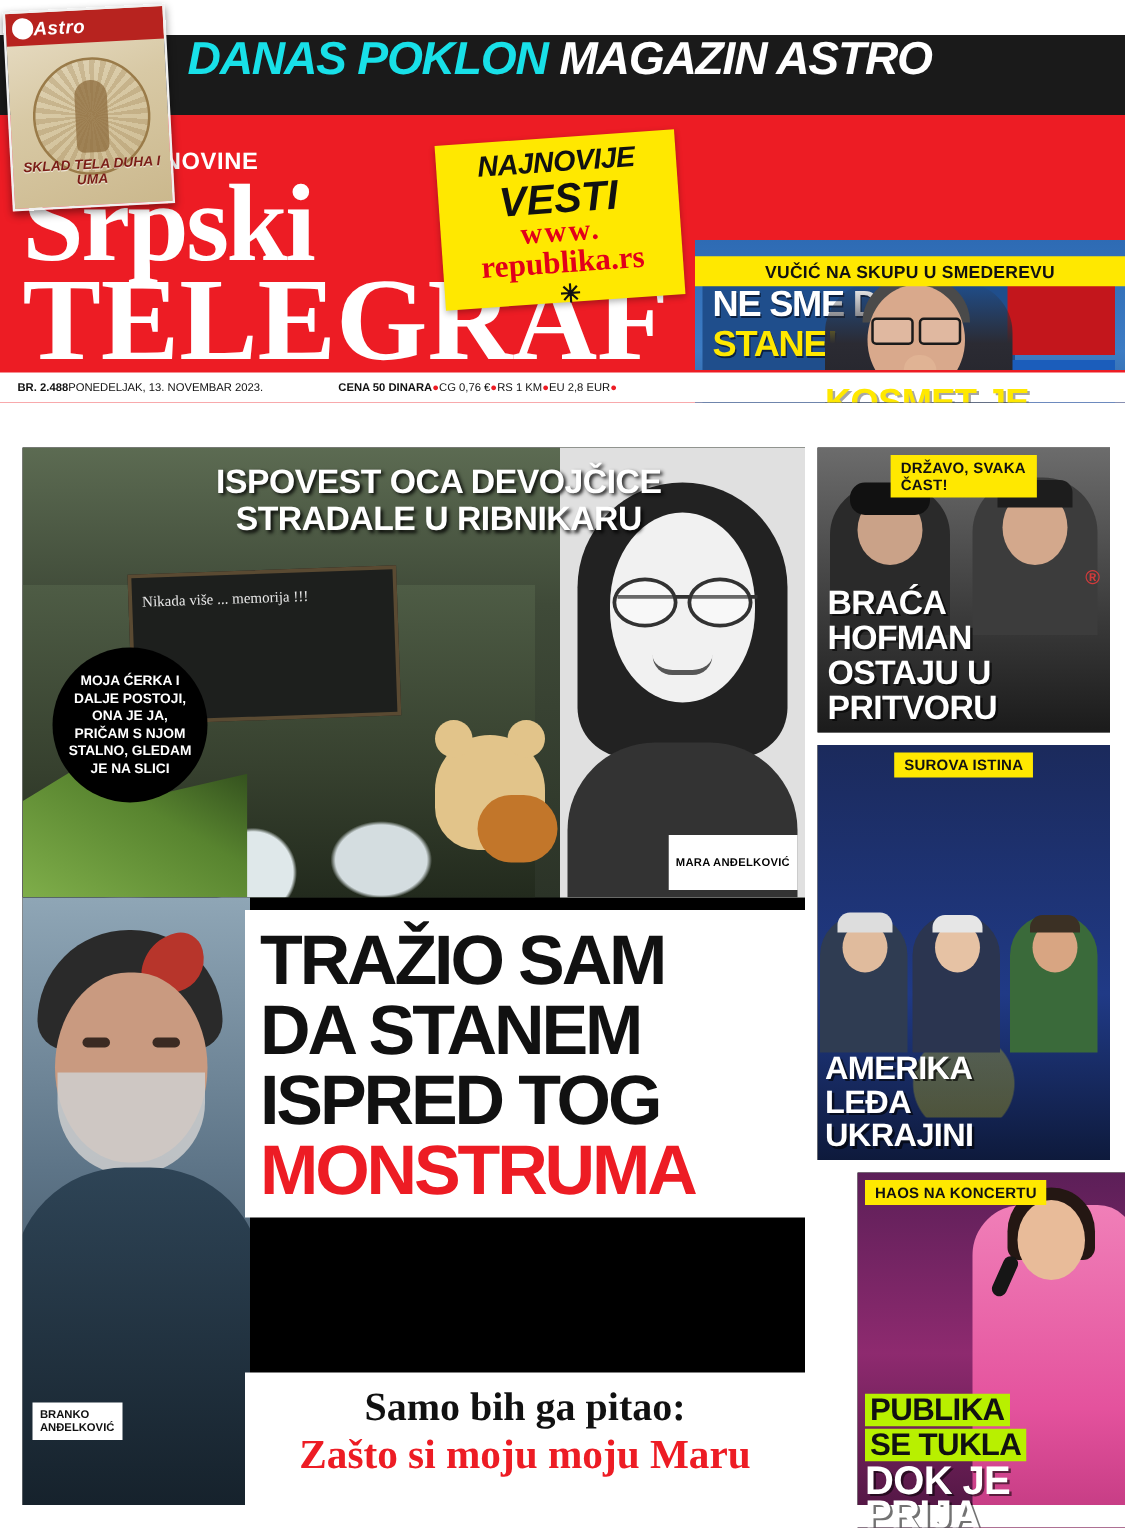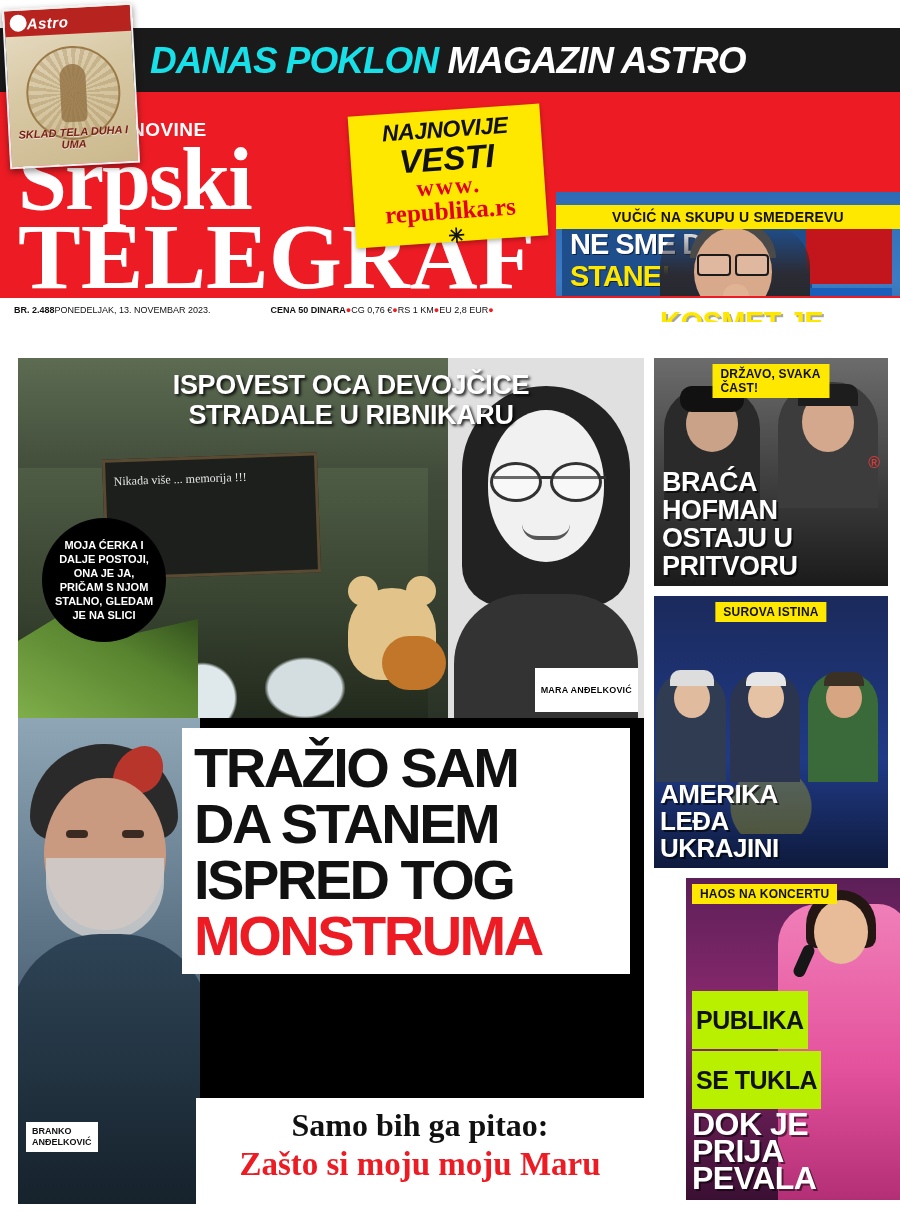--- a/index.html
+++ b/index.html
@@ -13,21 +13,21 @@
     position: relative;
     width: 900px; height: 1222px;
     background: #ffffff;
   }
 
   
   .promo-bar {
     position: absolute; left: 0; top: 28px;
     width: 900px; height: 64px;
     background: #1a1a1a;
-    display: flex; align-items: center;
+    display: flex; align-items: flex-start;
   }
   .promo-text {
     margin-left: 150px;
     font-size: 37px; font-weight: bold;
     font-style: italic;
     letter-spacing: -1px;
     line-height: 1;
     white-space: nowrap;
   }
   .promo-text .cy { color: #18e0e8; }
@@ -326,21 +326,21 @@
     background: linear-gradient(180deg,#2e4456 0%, #16222c 100%);
     border-radius: 90px 90px 0 0;
   }
   .b-caption {
     position: absolute; left: 8px; bottom: 52px;
     background: #ffffff; color: #111; font-size: 9px; font-weight: bold;
     line-height: 11px; padding: 4px 6px;
   }
 
   .headline {
-    position: absolute; left: 164px; top: 370px; width: 448px;
+    position: absolute; left: 178px; top: 370px; width: 448px;
     background: #ffffff; padding: 12px 10px 10px 12px;
   }
   .headline .hl {
     font-size: 56px; font-weight: bold; line-height: 56px;
     color: #111111; letter-spacing: -2.5px;
   }
   .headline .hl.red { color: #ed1c24; }
 
   .subhead {
     position: absolute; left: 178px; bottom: 0; width: 448px; height: 106px;
@@ -355,21 +355,21 @@
     font-family: "Liberation Serif", serif; font-weight: bold;
     font-size: 33px; color: #ed1c24; line-height: 40px;
   }
 
   
   .right-col {
     position: absolute; left: 654px; top: 358px; width: 234px;
   }
   .rc-box { position: relative; width: 234px; background: #000; overflow: hidden; margin-bottom: 10px; }
   .rc-1 { height: 228px; }
-  .rc-2 { height: 272px; }
+  .rc-2 { height: 332px; }
   .rc-3 { height: 322px; margin-left: 32px; }
 
   .rc-banner {
     position: absolute; left: 6px; top: 6px; z-index: 5;
     background: #ffe800; color: #111; font-size: 12px; font-weight: bold;
     padding: 3px 8px; letter-spacing: .2px;
   }
   .rc-banner.center { left: 50%; transform: translateX(-50%); }
 
   .hofman-photo {
@@ -408,21 +408,21 @@
 
   .prija-photo { position:absolute; inset:0; background: linear-gradient(180deg,#5c1f58 0%, #8e2a6f 45%, #3a0f33 100%); }
   .pr-person { position:absolute; left: 92px; top: 26px; width: 130px; height: 296px;
     background: linear-gradient(180deg,#f07fb8 0%, #e4529d 55%, #b32f75 100%); border-radius: 40px 30px 0 0;}
   .pr-head { position:absolute; left: 128px; top: 22px; width: 54px; height: 64px; border-radius: 27px/32px; background:#e8bb99;}
   .pr-hair { position:absolute; left: 120px; top: 12px; width: 70px; height: 58px; border-radius: 36px 36px 10px 10px; background:#241713;}
   .pr-mic { position:absolute; left: 112px; top: 66px; width: 12px; height: 34px; background:#161616; border-radius:6px; transform: rotate(24deg);}
   .prija-txt { position: absolute; left: 6px; bottom: 8px; z-index: 4; }
   .prija-txt .y {
     display:inline-block; background:#b8f000; color:#111; font-weight:bold;
-    font-size: 25px; line-height: 26px; padding: 16px 4px; margin-bottom: 2px; letter-spacing:-.5px;
+    font-size: 25px; line-height: 26px; padding: 0 4px; margin-bottom: 2px; letter-spacing:-.5px;
   }
   .prija-txt .w { color:#ffffff; font-weight:bold; font-size: 32px; line-height: 27px; letter-spacing:-.5px; text-shadow: 2px 2px 0 rgba(0,0,0,.55);}
 
   .bottom-strip {
     position: absolute; left: 0; bottom: 0; width: 900px; height: 18px;
     background: #ffffff;
   }
 </style>
 </head>
 <body>

